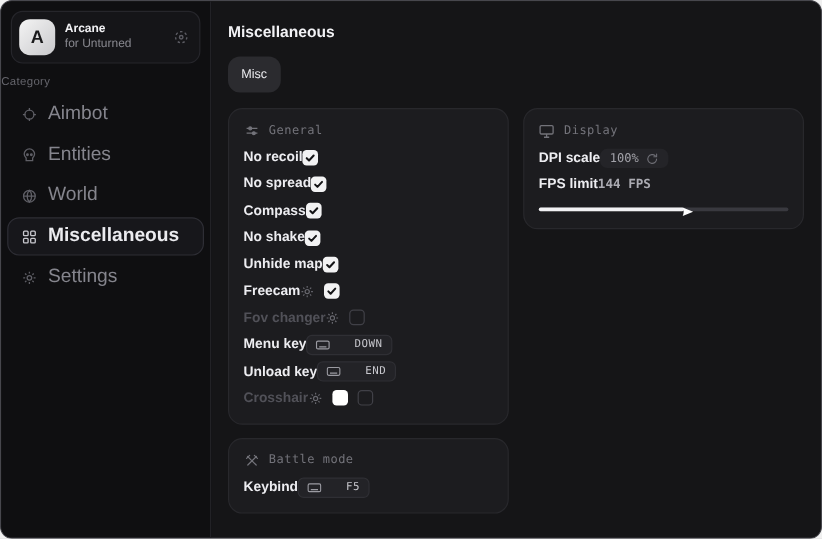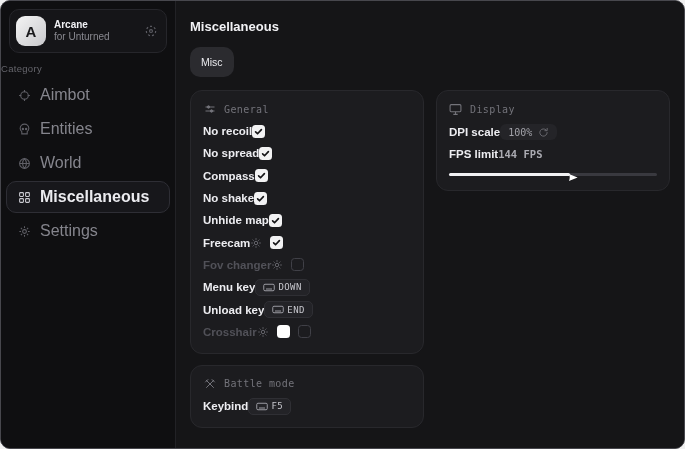--- a/index.html
+++ b/index.html
@@ -43,21 +43,21 @@
   .row{display:flex;align-items:center;justify-content:flex-start;height:22.3px;}
   .row-label{font-size:11.5px;font-weight:bold;color:#ededf1;}
   .row.dim .row-label{color:#515158;}
   .row-controls{display:flex;align-items:center;gap:8px;}
   .gear{color:#67676e;cursor:pointer;}
   .checkbox{width:13px;height:13px;border-radius:3.5px;box-sizing:border-box;cursor:pointer;
     display:flex;align-items:center;justify-content:center;}
   .checkbox.checked{background:#f2f2f3;}
   .checkbox.unchecked{border:1.5px solid #404047;background:transparent;}
   .swatch{width:13px;height:13px;border-radius:3.5px;cursor:pointer;}
-  .key-badge{display:flex;align-items:center;gap:3px;background:#232327;border:1px solid #2f2f34;
+  .key-badge{display:flex;align-items:center;gap:20px;background:#232327;border:1px solid #2f2f34;
     border-radius:5px;padding:2.5px 7px;cursor:pointer;color:#c6c6cc;
     font-family:"DejaVu Sans Mono",monospace;font-size:9px;letter-spacing:.4px;}
   .key-badge .icon{color:#9b9ba2;}
   .value-badge{display:flex;align-items:center;gap:6px;background:#242428;border-radius:6px;
     padding:2.5px 8px;font-family:"DejaVu Sans Mono",monospace;font-size:10px;color:#a2a2a9;cursor:pointer;}
   .fps-value{font-family:"DejaVu Sans Mono",monospace;font-size:10.5px;font-weight:bold;color:#ababb2;}
   .slider{position:relative;height:12px;margin-top:2px;cursor:pointer;}
   .slider-track{position:absolute;top:5px;left:0;right:0;height:3px;border-radius:2px;background:#39393f;}
   .slider-fill{position:absolute;top:5px;left:0;height:3px;border-radius:2px;background:#f1f1f3;}
   .slider-thumb{position:absolute;top:1px;left:57%;color:#ffffff;}

